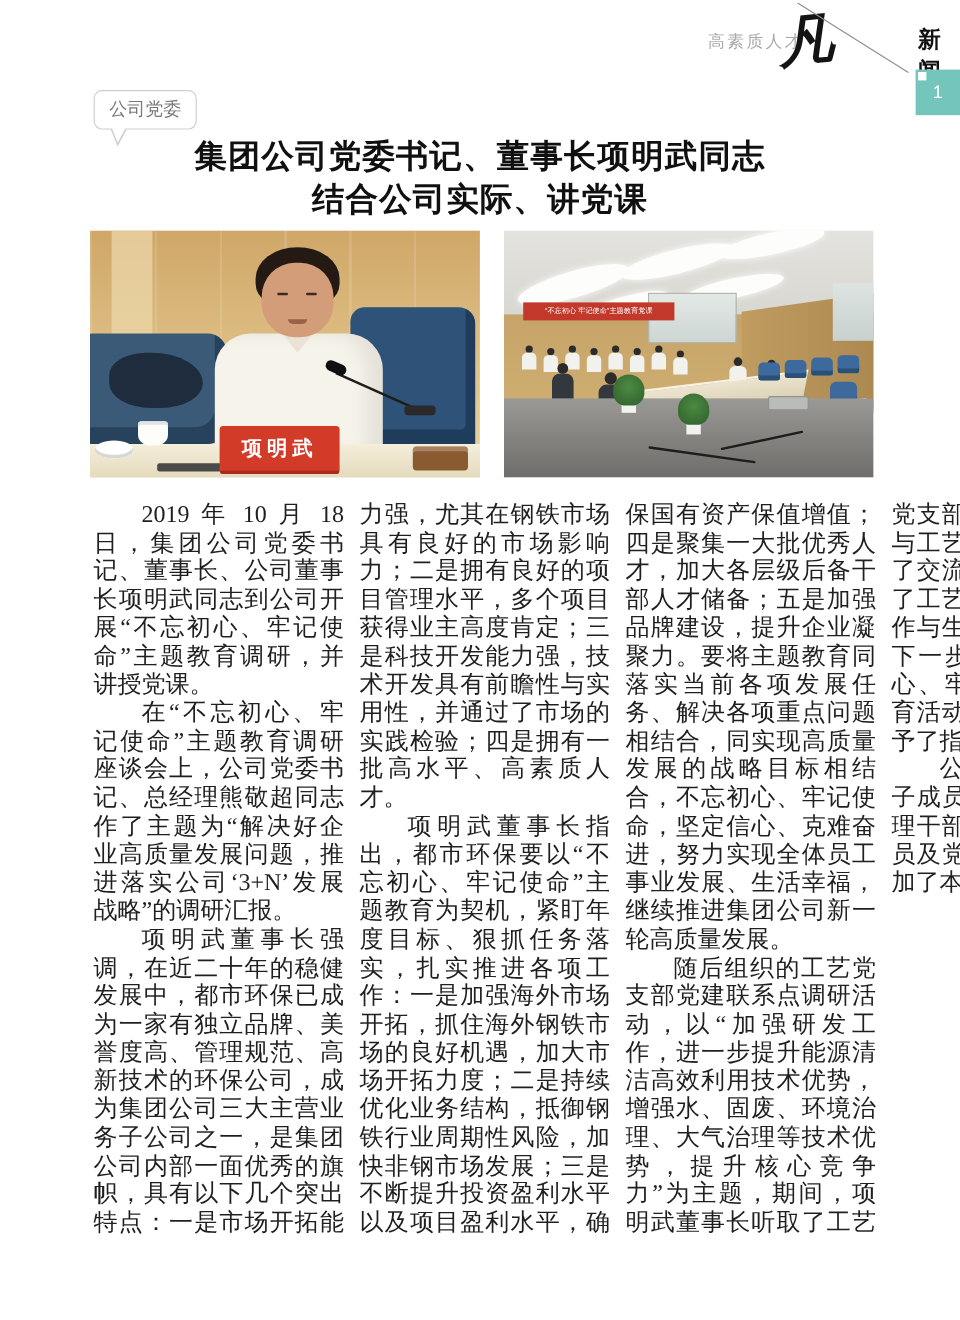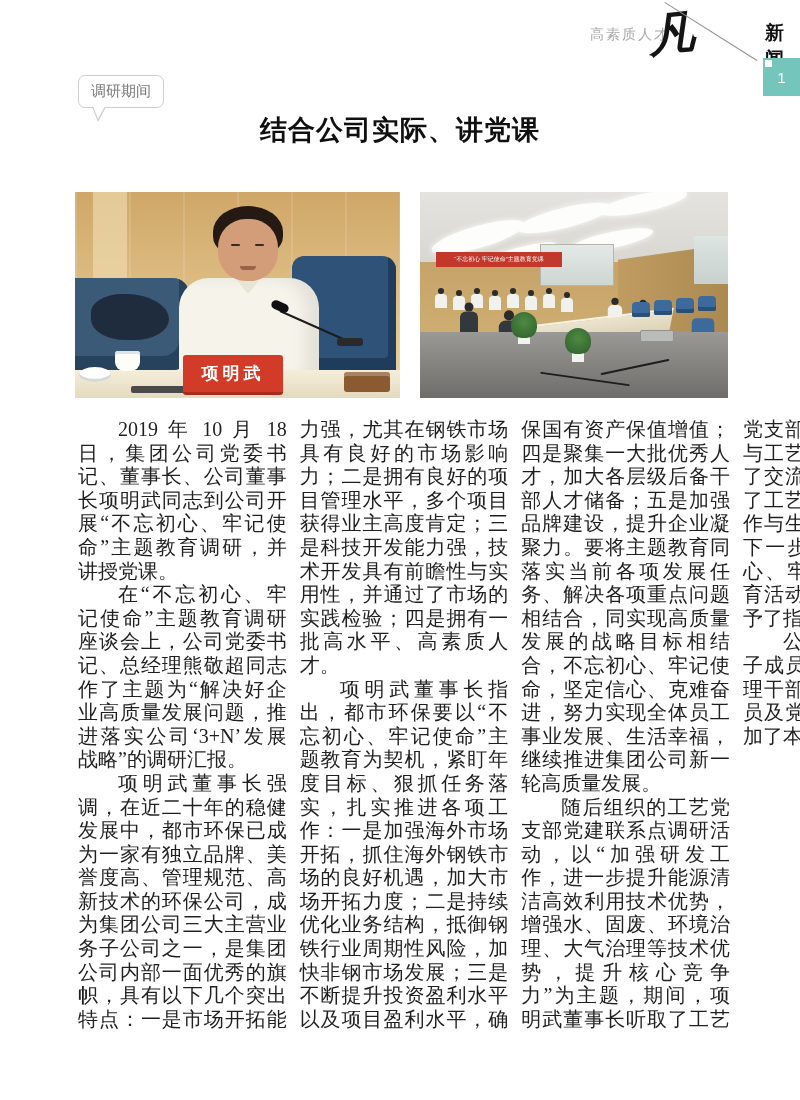--- a/index.html
+++ b/index.html
@@ -162,25 +162,26 @@
 
 <div class="brand">高素质人才</div>
 <div class="logo-glyph">凡</div>
 <div class="mast-line"></div>
 <div class="section-label">新闻</div>
 <div class="page-box">
   <span class="corner"></span>
   <span class="num">1</span>
 </div>
 
-<div class="category-bubble">调研期间</div>
+<div class="category-bubble">公司党委</div>
 <div class="bubble-tail-outer"></div>
 <div class="bubble-tail-inner"></div>
 
 <div class="headline">
+  <div>集团公司党委书记、董事长项明武同志</div>
   <div>结合公司实际、讲党课</div>
 </div>
 
 <div class="photo photo-left">
   <div class="lp-wall"></div>
   <div class="lp-pilaster"></div>
   <div class="lp-chair-l"></div>
   <div class="lp-bag"></div>
   <div class="lp-chair-r"></div>
   <div class="lp-shirt"></div>

